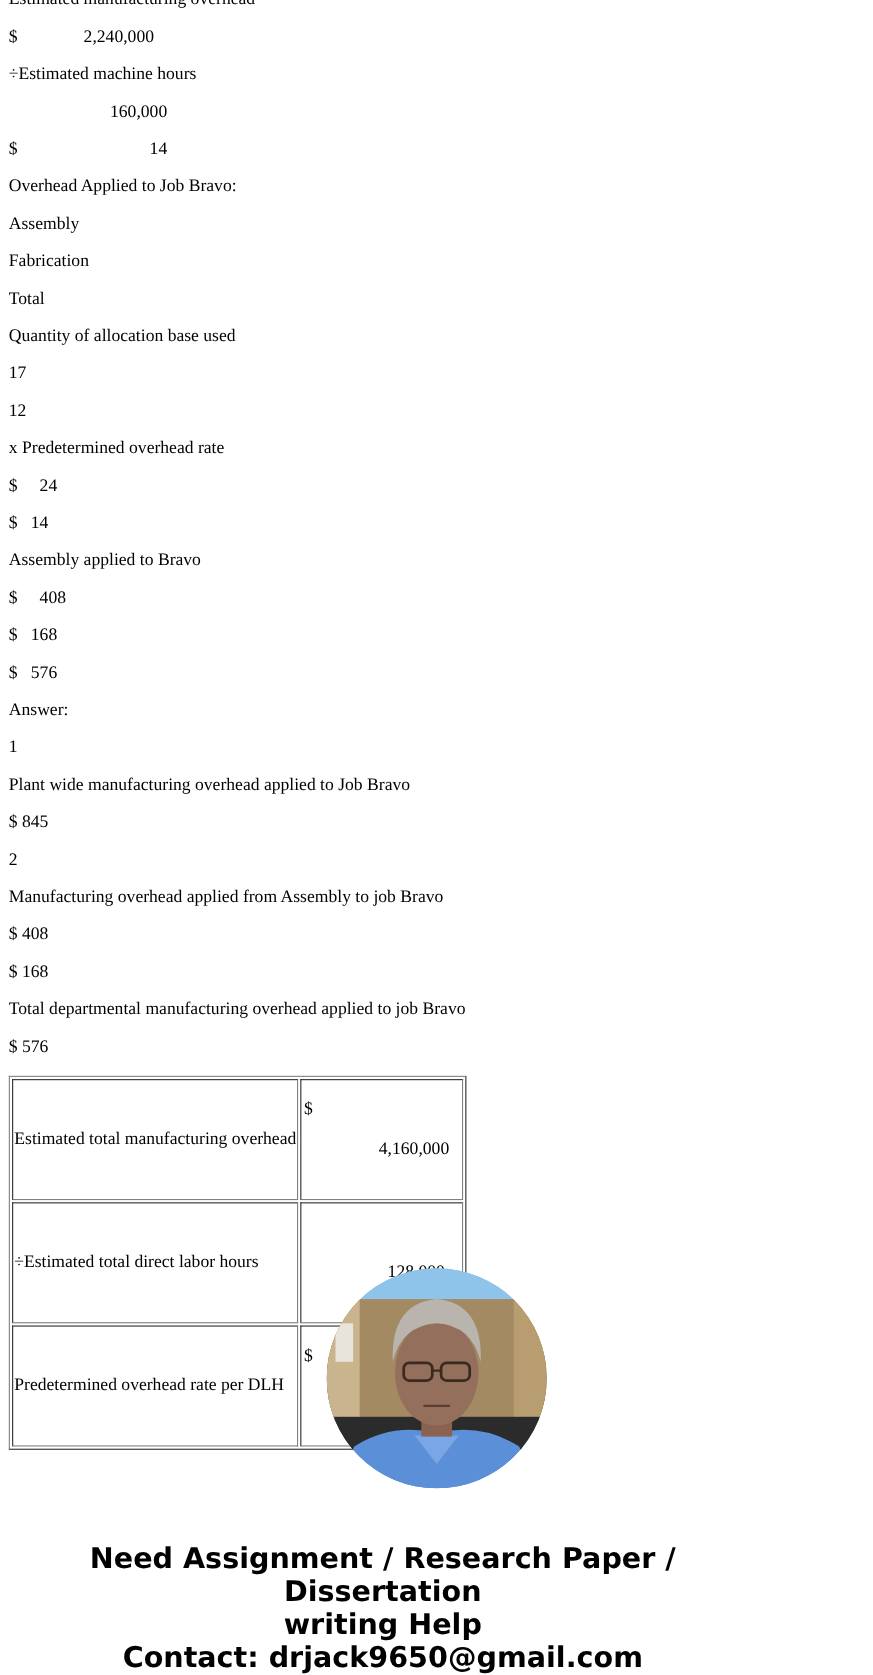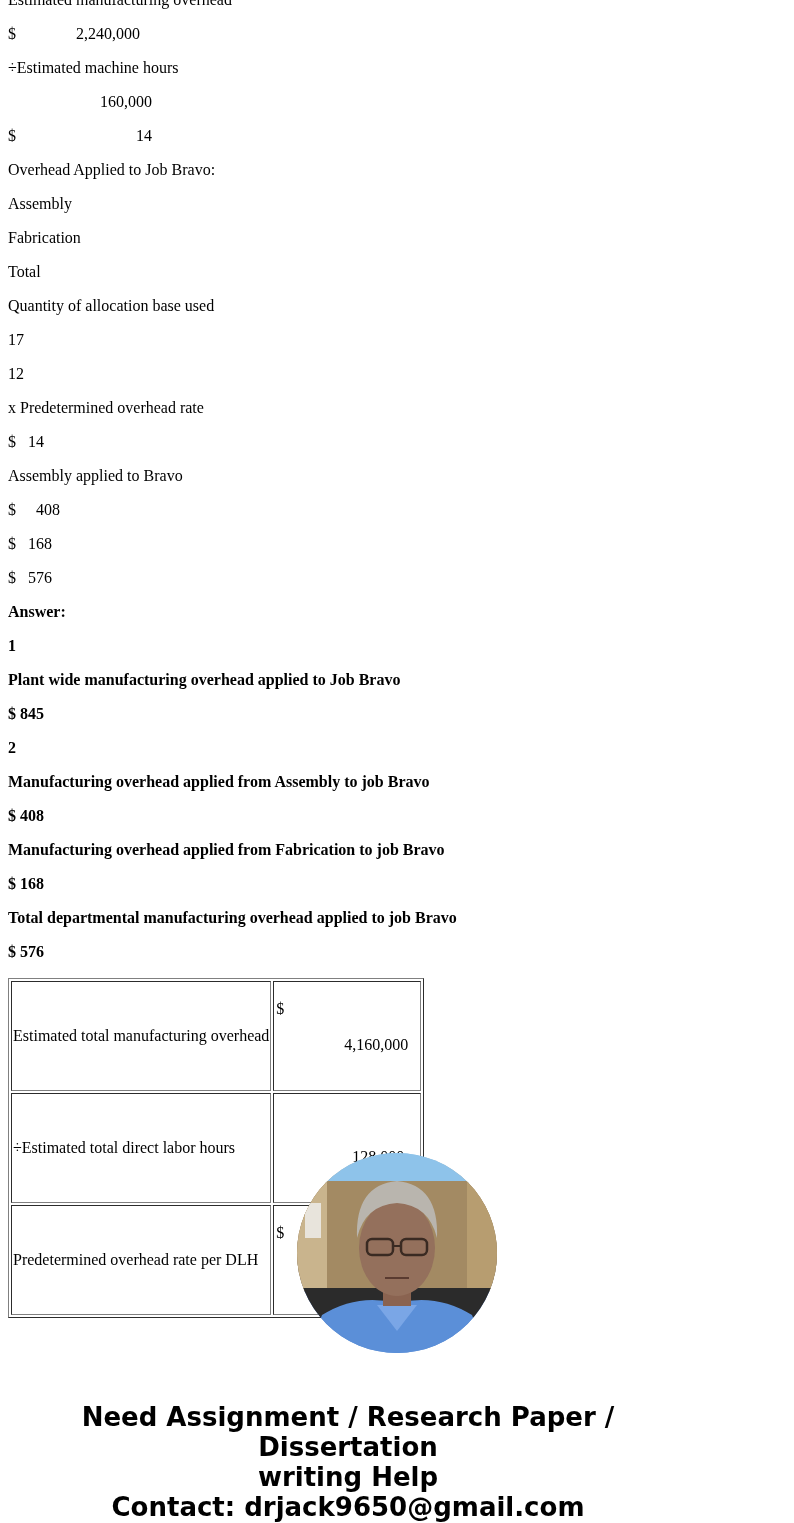--- a/index.html
+++ b/index.html
@@ -21,21 +21,21 @@
       left: 8px;
       top: -10px;
       width: 778px;
     }
     .content p {
       margin: 0;
       height: 34px;
       line-height: 20px;
       white-space: pre;
     }
-    .content p.bold { font-weight: bold; }
+    .content p.bold { font-weight: normal; }
 
     table.rate-table {
       border: 1px outset #808080;
       border-collapse: separate;
       border-spacing: 2px;
       margin-top: 2px;
       font-family: "Liberation Serif", serif;
       font-size: 16px;
     }
     table.rate-table td {
@@ -97,34 +97,34 @@
   <p>$                              14</p>
 
   <p>Overhead Applied to Job Bravo:</p>
   <p>Assembly</p>
   <p>Fabrication</p>
   <p>Total</p>
   <p>Quantity of allocation base used</p>
   <p>17</p>
   <p>12</p>
   <p>x Predetermined overhead rate</p>
+  <p>$     24</p>
   <p>$   14</p>
   <p>Assembly applied to Bravo</p>
   <p>$     408</p>
   <p>$   168</p>
   <p>$   576</p>
 
   <p class="bold">Answer:</p>
   <p class="bold">1</p>
   <p class="bold">Plant wide manufacturing overhead applied to Job Bravo</p>
   <p class="bold">$ 845</p>
   <p class="bold">2</p>
   <p class="bold">Manufacturing overhead applied from Assembly to job Bravo</p>
   <p class="bold">$ 408</p>
-  <p class="bold">Manufacturing overhead applied from Fabrication to job Bravo</p>
   <p class="bold">$ 168</p>
   <p class="bold">Total departmental manufacturing overhead applied to job Bravo</p>
   <p class="bold">$ 576</p>
 
   <table class="rate-table">
     <tbody>
       <tr>
         <td>Estimated total manufacturing overhead</td>
         <td class="amt-cell r1">
           <span class="cur">$</span>

